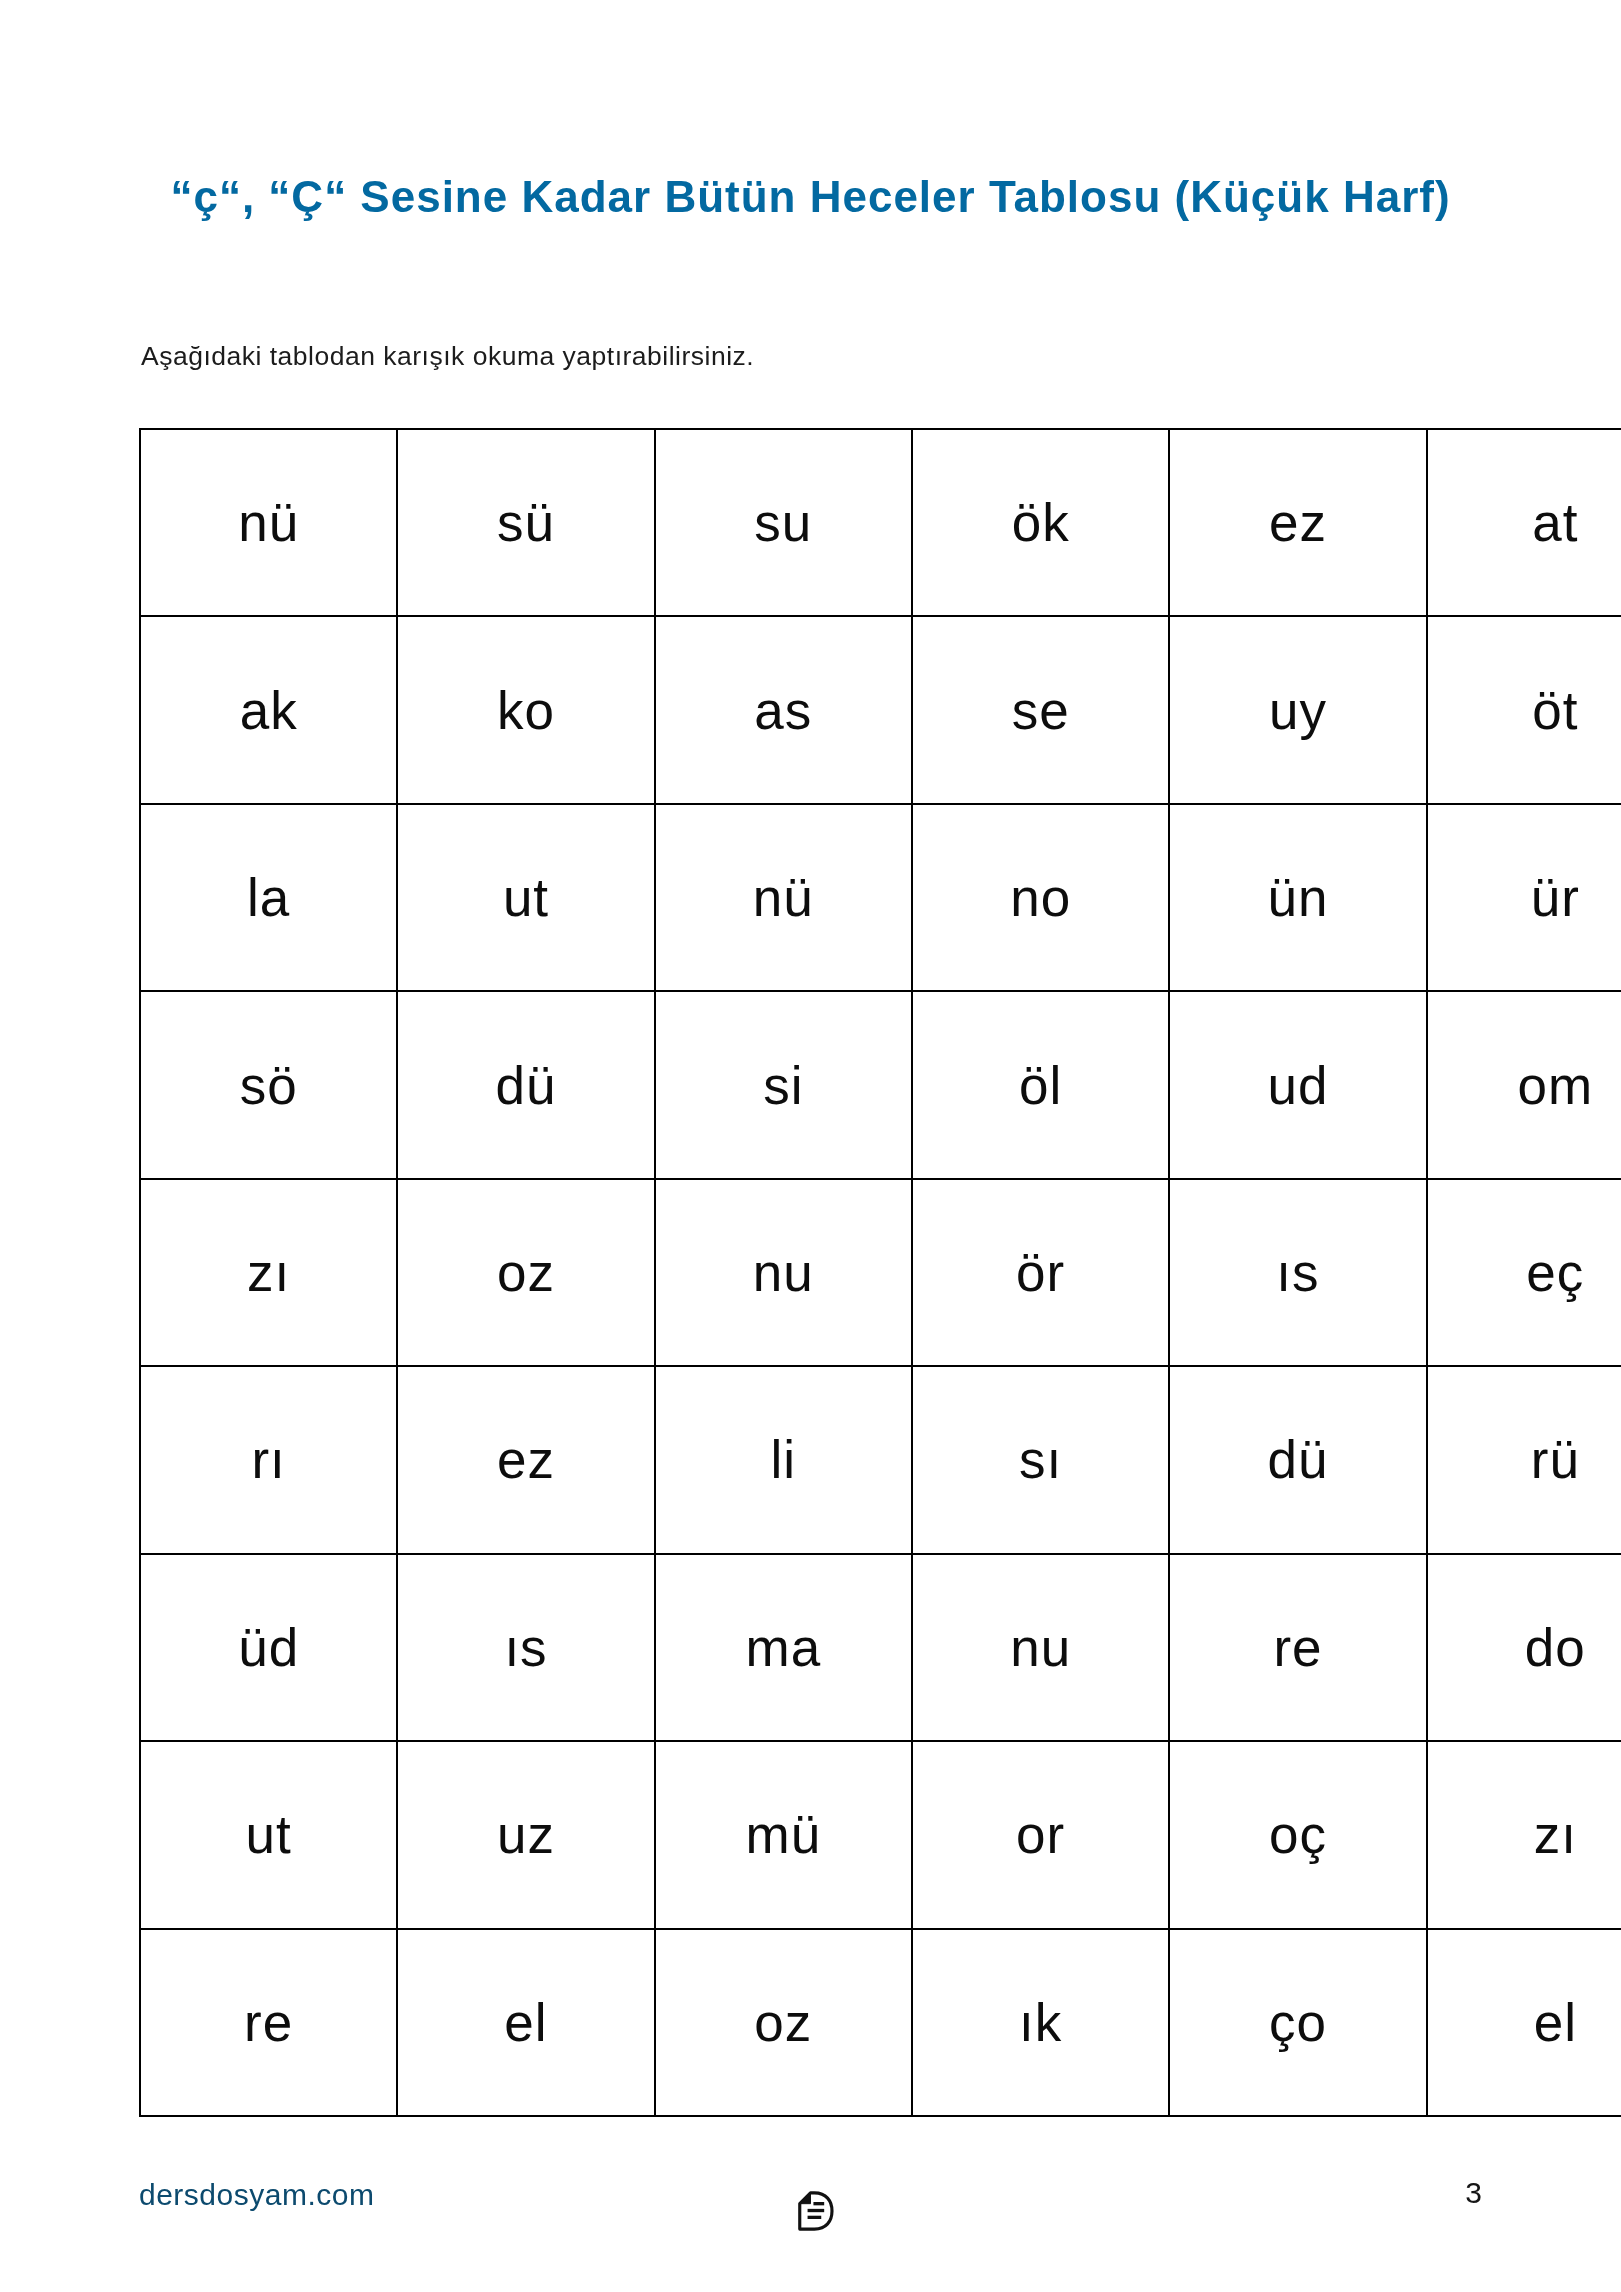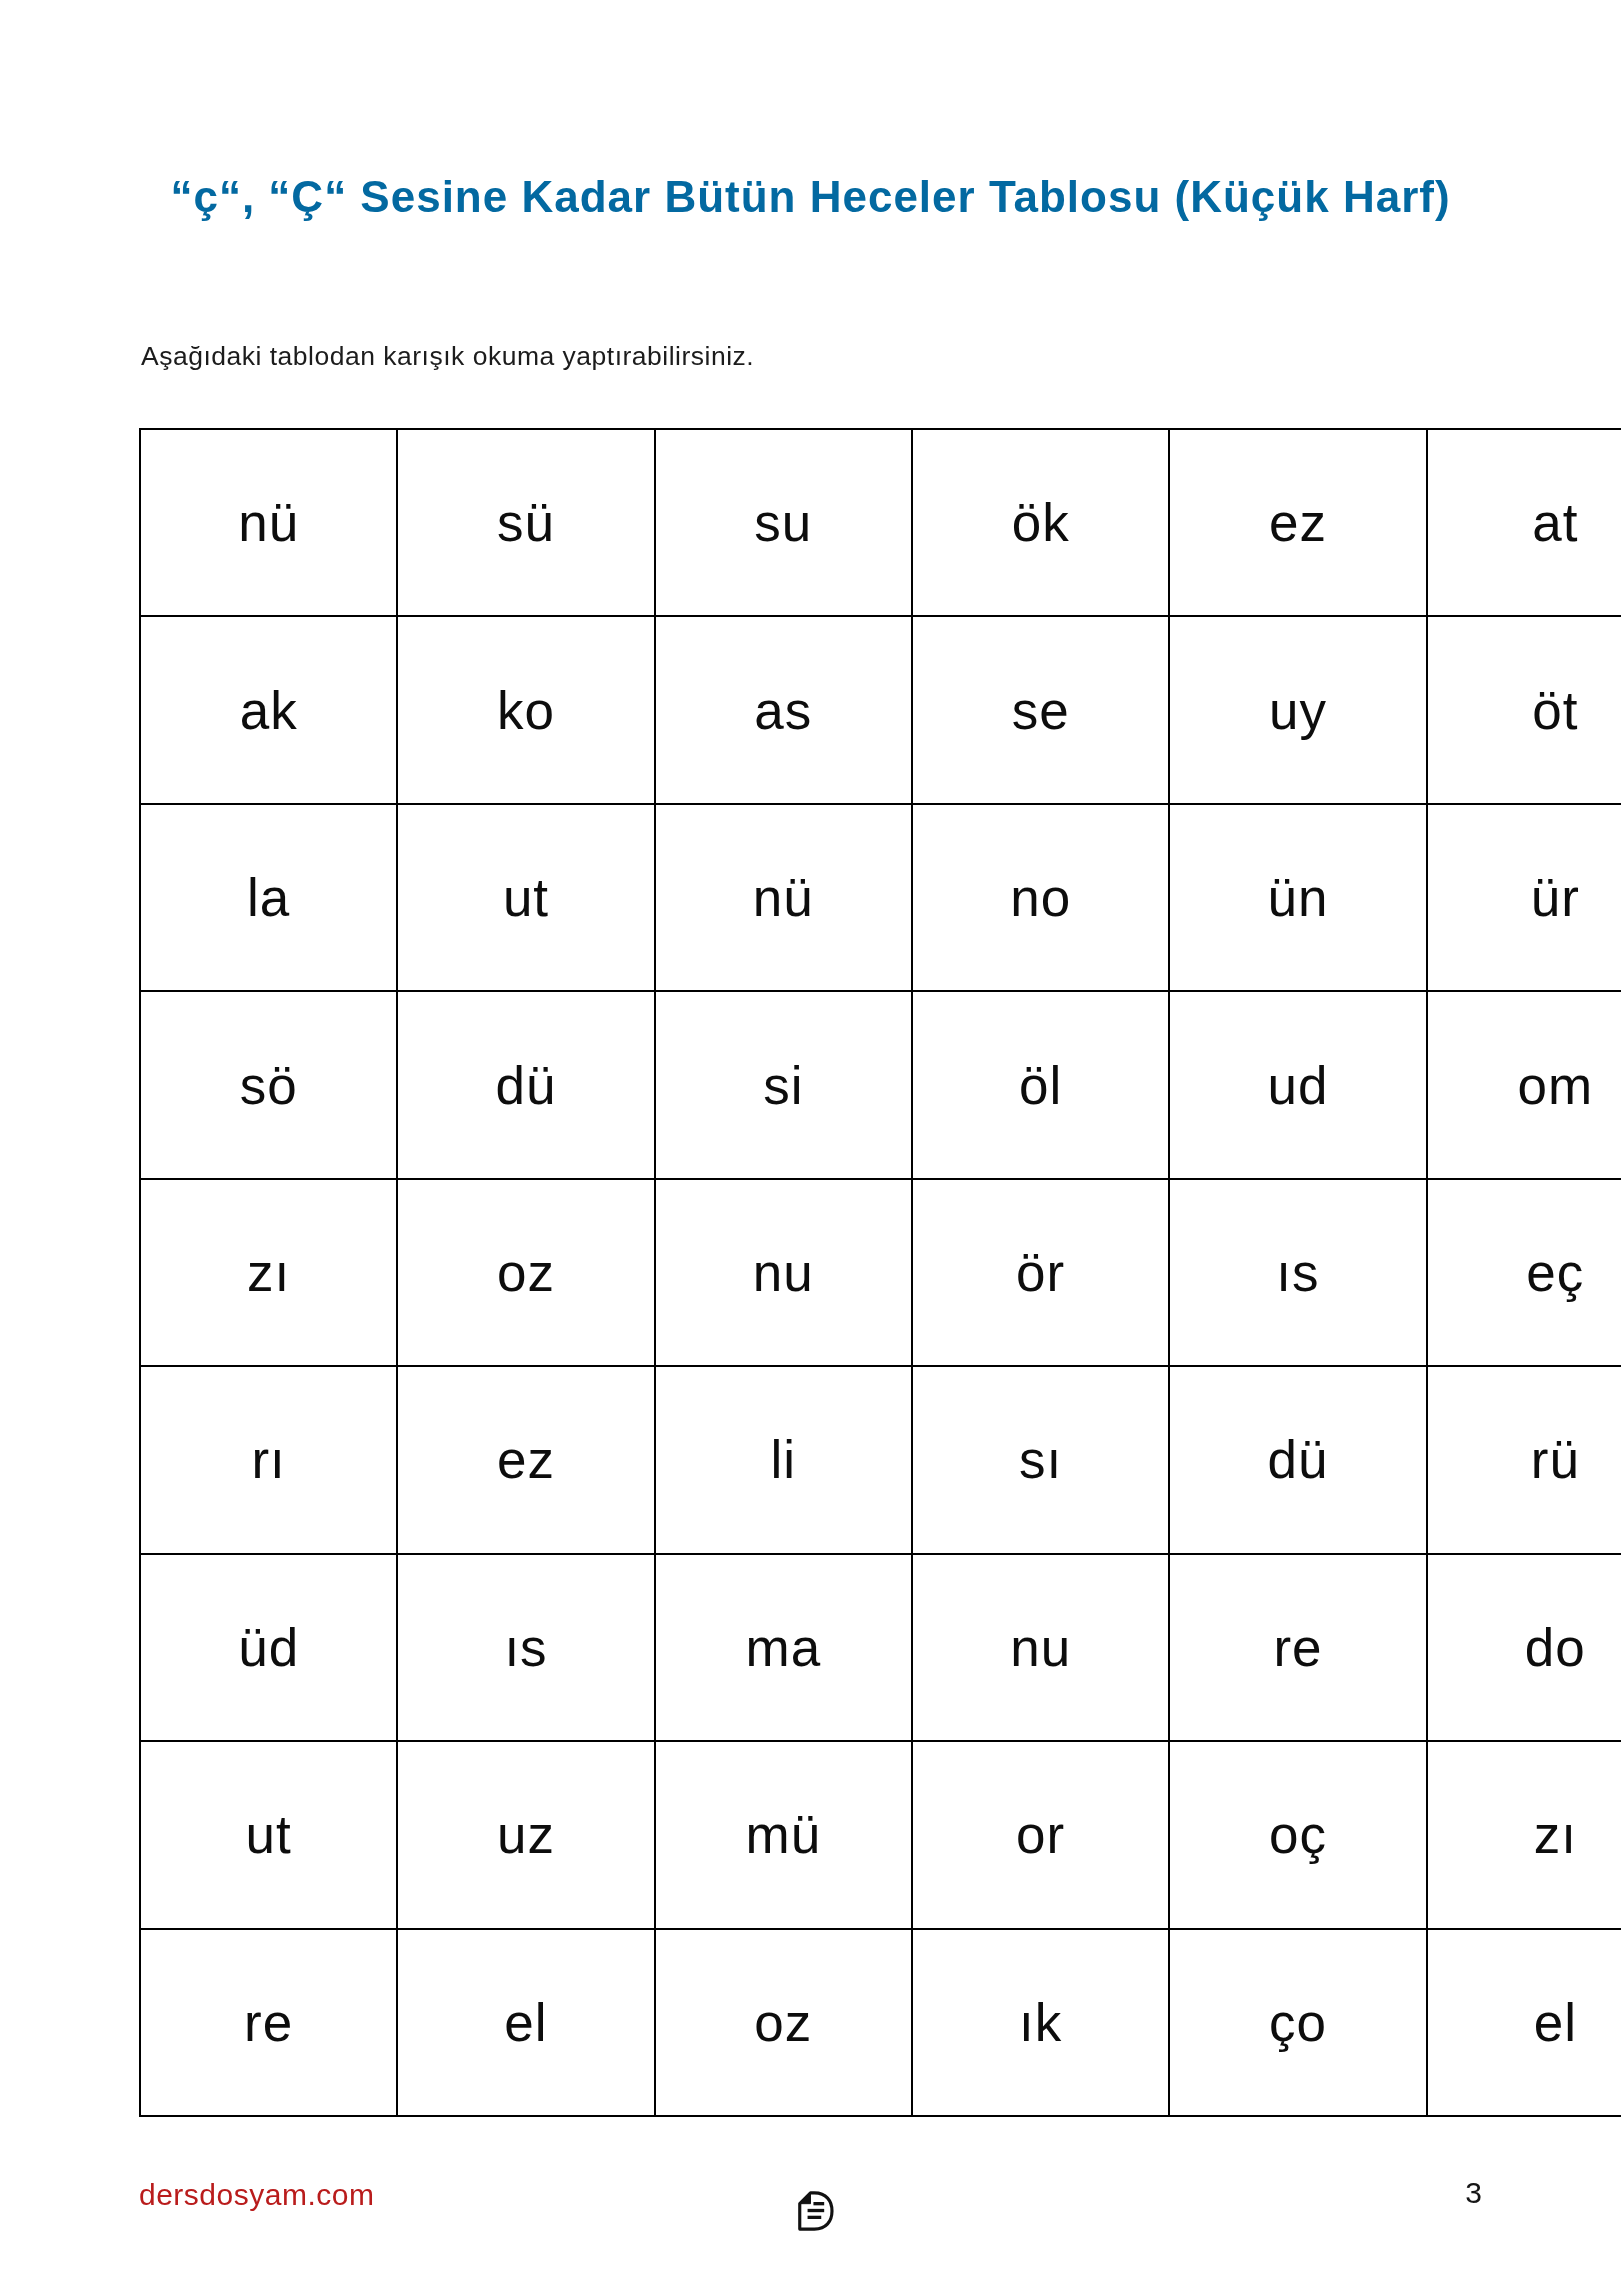--- a/index.html
+++ b/index.html
@@ -54,21 +54,21 @@
     font-size: 53px;
     font-weight: 400;
     color: #0d0d0d;
     letter-spacing: 1px;
   }
   .footer-site {
     position: absolute;
     left: 139px;
     top: 2178px;
     font-size: 30px;
-    color: #b91c1c;
+    color: #0c4a6e;
     letter-spacing: 0.5px;
   }
   .footer-logo {
     position: absolute;
     left: 787px;
     top: 2190px;
     width: 47px;
     height: 43px;
   }
   .footer-page {

